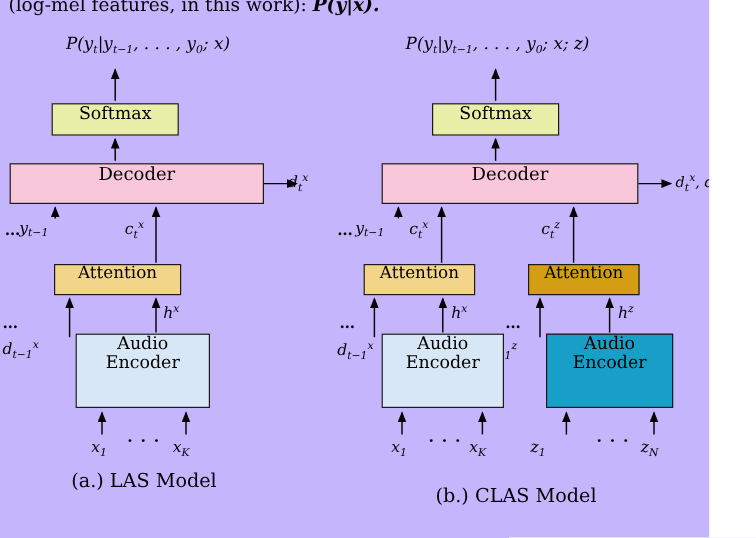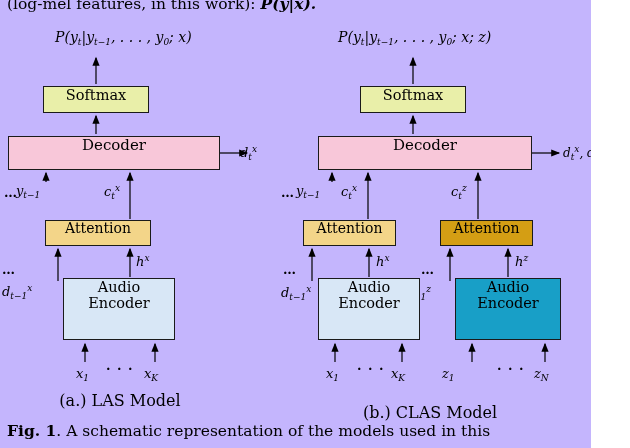--- a/index.html
+++ b/index.html
@@ -147,17 +147,14 @@
       <line x1="508" y1="277" x2="508" y2="249" marker-end="url(#ah)"></line>
       <line x1="312" y1="281" x2="312" y2="249" marker-end="url(#ah)"></line>
       <line x1="450" y1="281" x2="450" y2="249" marker-end="url(#ah)"></line>
       <line x1="335" y1="362" x2="335" y2="344" marker-end="url(#ah)"></line>
       <line x1="402" y1="362" x2="402" y2="344" marker-end="url(#ah)"></line>
       <line x1="472" y1="362" x2="472" y2="344" marker-end="url(#ah)"></line>
       <line x1="545" y1="362" x2="545" y2="344" marker-end="url(#ah)"></line>
     </g>
   </svg>
 
-  <div class="plain" style="left:7px; top:421px; font-size:15.5px;">
-    <b>Fig. 1</b><span>. A schematic representation of the models used in this</span>
-  </div>
 
 </div>
 
 </body></html>

